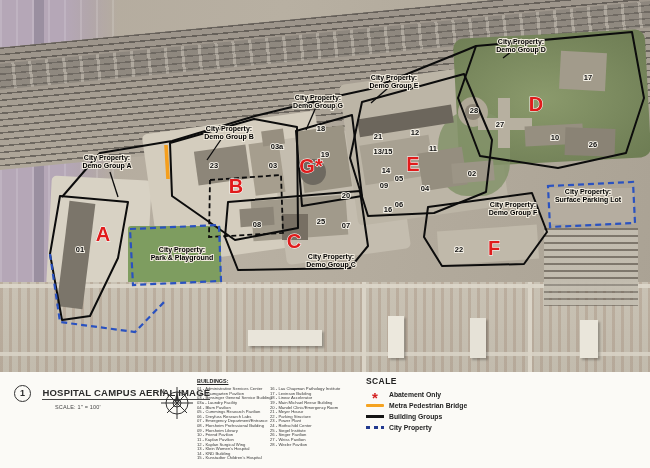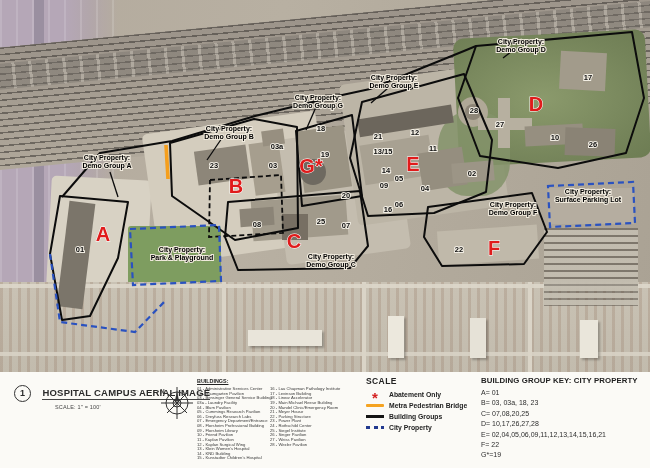--- a/index.html
+++ b/index.html
@@ -300,27 +300,15 @@
           </div>
           <div class="lg-row">
             <span class="lg-sym">
               <span class="sym-city-property-dash"></span>
             </span>
             <span class="lg-label">City Property</span>
           </div>
         </div>
     </div>
 
-    <div id="key-block">
-      <div class="key-heading">BUILDING GROUP KEY: CITY PROPERTY</div>
-      <div id="key-entries">
-          <div class="key-row">A= 01</div>
-          <div class="key-row">B= 03, 03a, 18, 23</div>
-          <div class="key-row">C= 07,08,20,25</div>
-          <div class="key-row">D= 10,17,26,27,28</div>
-          <div class="key-row">E= 02,04,05,06,09,11,12,13,14,15,16,21</div>
-          <div class="key-row">F= 22</div>
-          <div class="key-row">G*=19</div>
-        </div>
-    </div>
 
   </div>
 </div>
 
 </body></html>

